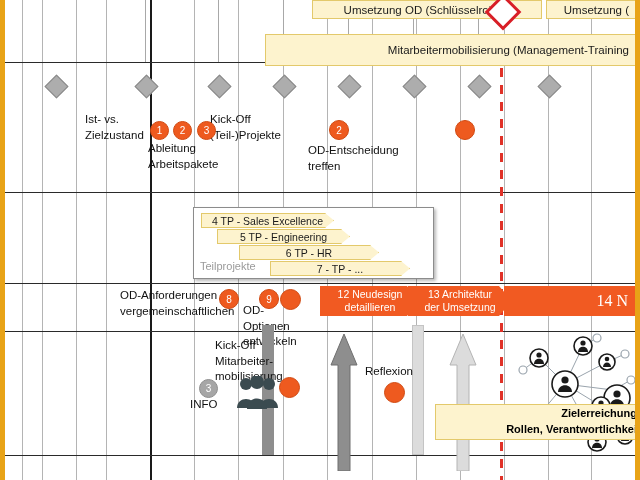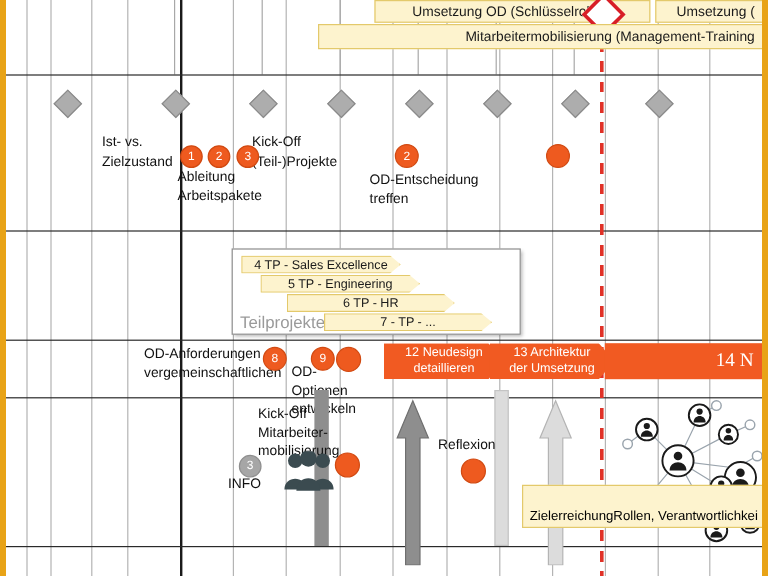--- a/index.html
+++ b/index.html
@@ -42,21 +42,21 @@
   .badge.gray{background:#A6A6A6;border-color:#8f8f8f;color:#fff;}
   .badge.plain{}
 
   
   .lbl{position:absolute;font-size:11.5px;color:#111;line-height:1.35;
        text-align:left;white-space:pre-line;}
 
   
   .tp-panel{position:absolute;background:#fff;border:1px solid #8c8c8c;
             box-shadow:2px 2px 3px rgba(0,0,0,.28);box-sizing:border-box;}
-  .tp-caption{position:absolute;font-size:14px;color:#9a9a9a;}
+  .tp-caption{position:absolute;font-size:11px;color:#9a9a9a;}
   .tparrow{position:absolute;height:15px;background:#FDF3CE;border:1px solid #E3C96B;
            font-size:10.5px;color:#1a1a1a;display:flex;align-items:center;
            justify-content:center;box-sizing:border-box;
            clip-path:polygon(0 0, calc(100% - 9px) 0, 100% 50%, calc(100% - 9px) 100%, 0 100%);}
 
   
   .ochev{position:absolute;background:#F15A22;color:#fff;font-size:10.5px;
          line-height:1.25;display:flex;align-items:center;justify-content:center;
          text-align:center;box-sizing:border-box;
          clip-path:polygon(0 0, calc(100% - 13px) 0, 100% 50%, calc(100% - 13px) 100%, 0 100%);}
@@ -108,21 +108,21 @@
   <div class="hline" style="top:455px"></div>
 
   <div class="today" style="left:500px"></div>
 
   <div class="ybar center" style="left:312px;top:0px;width:230px;height:19px">Umsetzung OD (Schlüsselrollen)</div>
 
   <div class="ybar right" style="left:546px;top:0px;width:92px;height:19px">Umsetzung (</div>
 
   <div class="reddiamond" style="left:490px;top:-1px"></div>
 
-  <div class="ybar right" style="left:265px;top:20px;width:373px;height:21px">Mitarbeitermobilisierung (Management-Training</div>
+  <div class="ybar right" style="left:265px;top:34px;width:373px;height:32px">Mitarbeitermobilisierung (Management-Training</div>
 
   <div class="diamond" style="left:48px;top:78px"></div>
   <div class="diamond" style="left:138px;top:78px"></div>
   <div class="diamond" style="left:211px;top:78px"></div>
   <div class="diamond" style="left:276px;top:78px"></div>
   <div class="diamond" style="left:341px;top:78px"></div>
   <div class="diamond" style="left:406px;top:78px"></div>
   <div class="diamond" style="left:471px;top:78px"></div>
   <div class="diamond" style="left:541px;top:78px"></div>
 
@@ -239,22 +239,22 @@
         <circle cx="92" cy="6" r="4"></circle>
       <circle cx="120" cy="22" r="4"></circle>
         <circle cx="22" cy="92" r="4"></circle>
       <circle cx="126" cy="48" r="4"></circle>
         <circle cx="112" cy="94" r="4"></circle>
     </g>
   </svg>
 
 
   <div style="position:absolute;left:435px;top:404px;width:205px;height:36px;background:#FDF3CE;
-              border:1px solid #E3C96B;box-sizing:border-box;display:flex;flex-direction:row;
+              border:1px solid #E3C96B;box-sizing:border-box;display:flex;flex-direction:column;
               align-items:flex-end;justify-content:center;font-size:11px;line-height:1.45;
-              padding-right:2px;white-space:nowrap;overflow:hidden;">
+              padding-right:2px;white-space:nowrap;overflow:hidden;font-weight:bold;">
     <span>Zielerreichung</span>
     <span>Rollen, Verantwortlichkei</span>
   </div>
 
   <div class="frame-left"></div>
   <div class="frame-right"></div>
 </div>
 
 </body></html>

